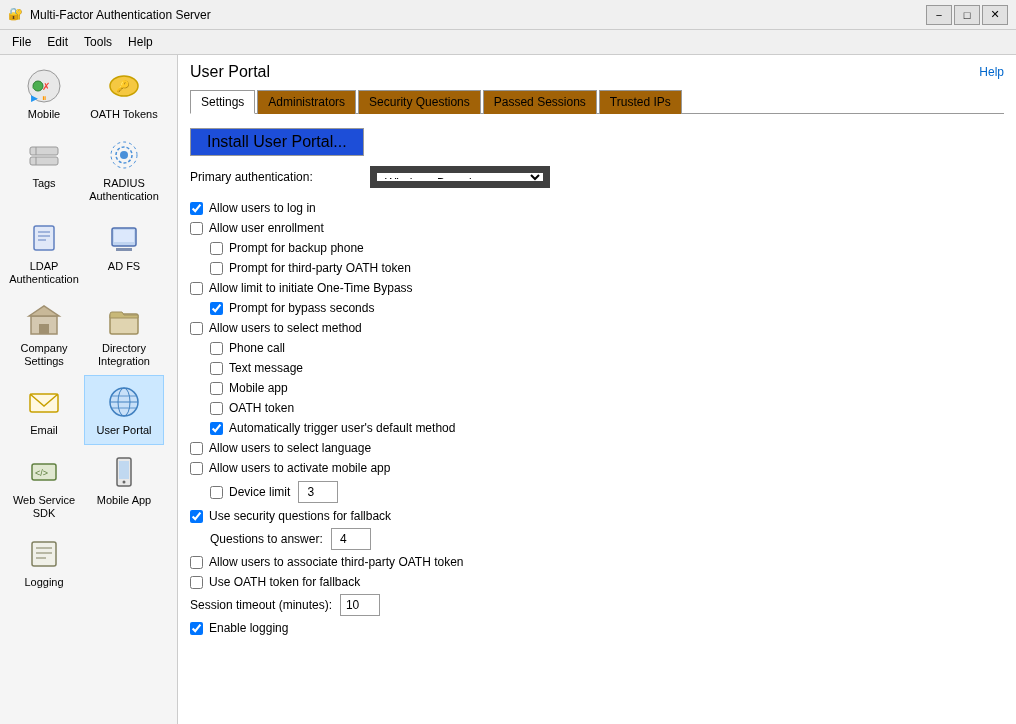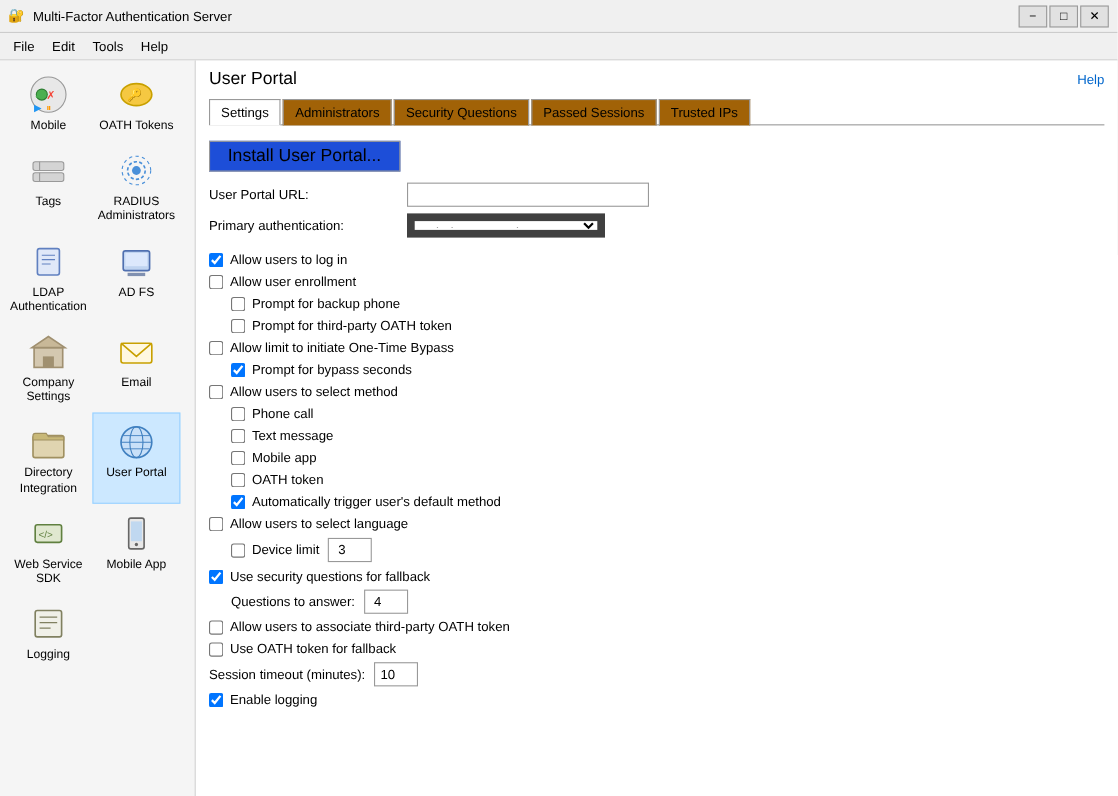--- a/index.html
+++ b/index.html
@@ -167,21 +167,21 @@
       <span class="sidebar-label">Tags</span>
     </div>
     <div class="sidebar-item">
       <div class="sidebar-icon">
         <svg width="36" height="36" viewBox="0 0 36 36">
           <circle cx="18" cy="18" r="4" fill="#4a90d9"></circle>
           <circle cx="18" cy="18" r="8" fill="none" stroke="#4a90d9" stroke-width="1.5" stroke-dasharray="3,2"></circle>
           <circle cx="18" cy="18" r="13" fill="none" stroke="#4a90d9" stroke-width="1" stroke-dasharray="3,3"></circle>
         </svg>
       </div>
-      <span class="sidebar-label">RADIUS Administrators</span>
+      <span class="sidebar-label">RADIUS Authentication</span>
     </div>
     <div class="sidebar-item">
       <div class="sidebar-icon">
         <svg width="36" height="36" viewBox="0 0 36 36">
           <rect x="8" y="6" width="20" height="24" rx="2" fill="#e0e8f8" stroke="#6080c0" stroke-width="1.5"></rect>
           <line x1="12" y1="12" x2="24" y2="12" stroke="#6080c0" stroke-width="1"></line>
           <line x1="12" y1="16" x2="24" y2="16" stroke="#6080c0" stroke-width="1"></line>
           <line x1="12" y1="20" x2="20" y2="20" stroke="#6080c0" stroke-width="1"></line>
         </svg>
       </div>
@@ -203,34 +203,34 @@
           <rect x="5" y="14" width="26" height="18" fill="#d4c8b0" stroke="#a09070" stroke-width="1.5"></rect>
           <polygon points="3,14 18,4 33,14" fill="#c8b898" stroke="#a09070" stroke-width="1.5"></polygon>
           <rect x="13" y="22" width="10" height="10" fill="#a09070"></rect>
         </svg>
       </div>
       <span class="sidebar-label">Company Settings</span>
     </div>
     <div class="sidebar-item">
       <div class="sidebar-icon">
         <svg width="36" height="36" viewBox="0 0 36 36">
+          <rect x="4" y="12" width="28" height="20" rx="2" fill="#e0d4b0" stroke="#a09060" stroke-width="1.5"></rect>
+          <path d="M4,16 L4,12 Q4,10 6,10 L16,10 L18,13 L32,13 L32,16 Z" fill="#c8b878" stroke="#a09060" stroke-width="1"></path>
+        </svg>
+      </div>
+      <span class="sidebar-label">Directory Integration</span>
+    </div>
+    <div class="sidebar-item">
+      <div class="sidebar-icon">
+        <svg width="36" height="36" viewBox="0 0 36 36">
           <rect x="4" y="10" width="28" height="18" rx="2" fill="#fff8e0" stroke="#c8a000" stroke-width="1.5"></rect>
           <polyline points="4,10 18,22 32,10" fill="none" stroke="#c8a000" stroke-width="1.5"></polyline>
         </svg>
       </div>
       <span class="sidebar-label">Email</span>
-    </div>
-    <div class="sidebar-item">
-      <div class="sidebar-icon">
-        <svg width="36" height="36" viewBox="0 0 36 36">
-          <rect x="4" y="12" width="28" height="20" rx="2" fill="#e0d4b0" stroke="#a09060" stroke-width="1.5"></rect>
-          <path d="M4,16 L4,12 Q4,10 6,10 L16,10 L18,13 L32,13 L32,16 Z" fill="#c8b878" stroke="#a09060" stroke-width="1"></path>
-        </svg>
-      </div>
-      <span class="sidebar-label">Directory Integration</span>
     </div>
     <div class="sidebar-item active">
       <div class="sidebar-icon">
         <svg width="36" height="36" viewBox="0 0 36 36">
           <circle cx="18" cy="18" r="14" fill="#c8e0f8" stroke="#4080c0" stroke-width="1.5"></circle>
           <ellipse cx="18" cy="18" rx="6" ry="14" fill="none" stroke="#4080c0" stroke-width="1"></ellipse>
           <line x1="4" y1="18" x2="32" y2="18" stroke="#4080c0" stroke-width="1"></line>
           <line x1="6" y1="12" x2="30" y2="12" stroke="#4080c0" stroke-width="0.8"></line>
           <line x1="6" y1="24" x2="30" y2="24" stroke="#4080c0" stroke-width="0.8"></line>
         </svg>
@@ -281,24 +281,20 @@
       <div class="tab">Security Questions</div>
       <div class="tab">Passed Sessions</div>
       <div class="tab">Trusted IPs</div>
     </div>
 
     <div class="settings-content">
       <div>
         <button class="install-btn">Install User Portal...</button>
       </div>
 
-      <div class="form-row">
-        <span class="form-label">User Portal URL:</span>
-        <input class="form-input" type="text" style="width: 220px;">
-      </div>
 
       <div class="form-row">
         <span class="form-label">Primary authentication:</span>
         <select class="form-select">
           <option>Windows Domain</option>
           <option>RADIUS</option>
           <option>LDAP</option>
           <option>Active Directory</option>
         </select>
       </div>
@@ -351,20 +347,24 @@
             <label for="cb-oath-token">OATH token</label>
           </div>
           <div class="check-row indent1">
             <input type="checkbox" id="cb-auto-trigger" checked="" style="">
             <label for="cb-auto-trigger">Automatically trigger user's default method</label>
           </div>
           <div class="check-row">
             <input type="checkbox" id="cb-allow-select-language" style="">
             <label for="cb-allow-select-language">Allow users to select language</label>
           </div>
+          <div class="check-row">
+            <input type="checkbox" id="cb-allow-activate-mobile" style="">
+            <label for="cb-allow-activate-mobile">Allow users to activate mobile app</label>
+          </div>
           <div class="check-row indent1">
             <input type="checkbox" id="cb-device-limit" style="">
             <label for="cb-device-limit">Device limit</label>
             <input type="number" value="3" style="width: 40px; height: 22px; border: 1px solid rgb(153, 153, 153); margin-left: 8px; text-align: center; font-size: 12px;">
           </div>
           <div class="check-row">
             <input type="checkbox" id="cb-use-security-questions" checked="" style="">
             <label for="cb-use-security-questions">Use security questions for fallback</label>
           </div>
           <div class="spinner-row indent1" style="margin-left:20px; margin-bottom:4px;">

